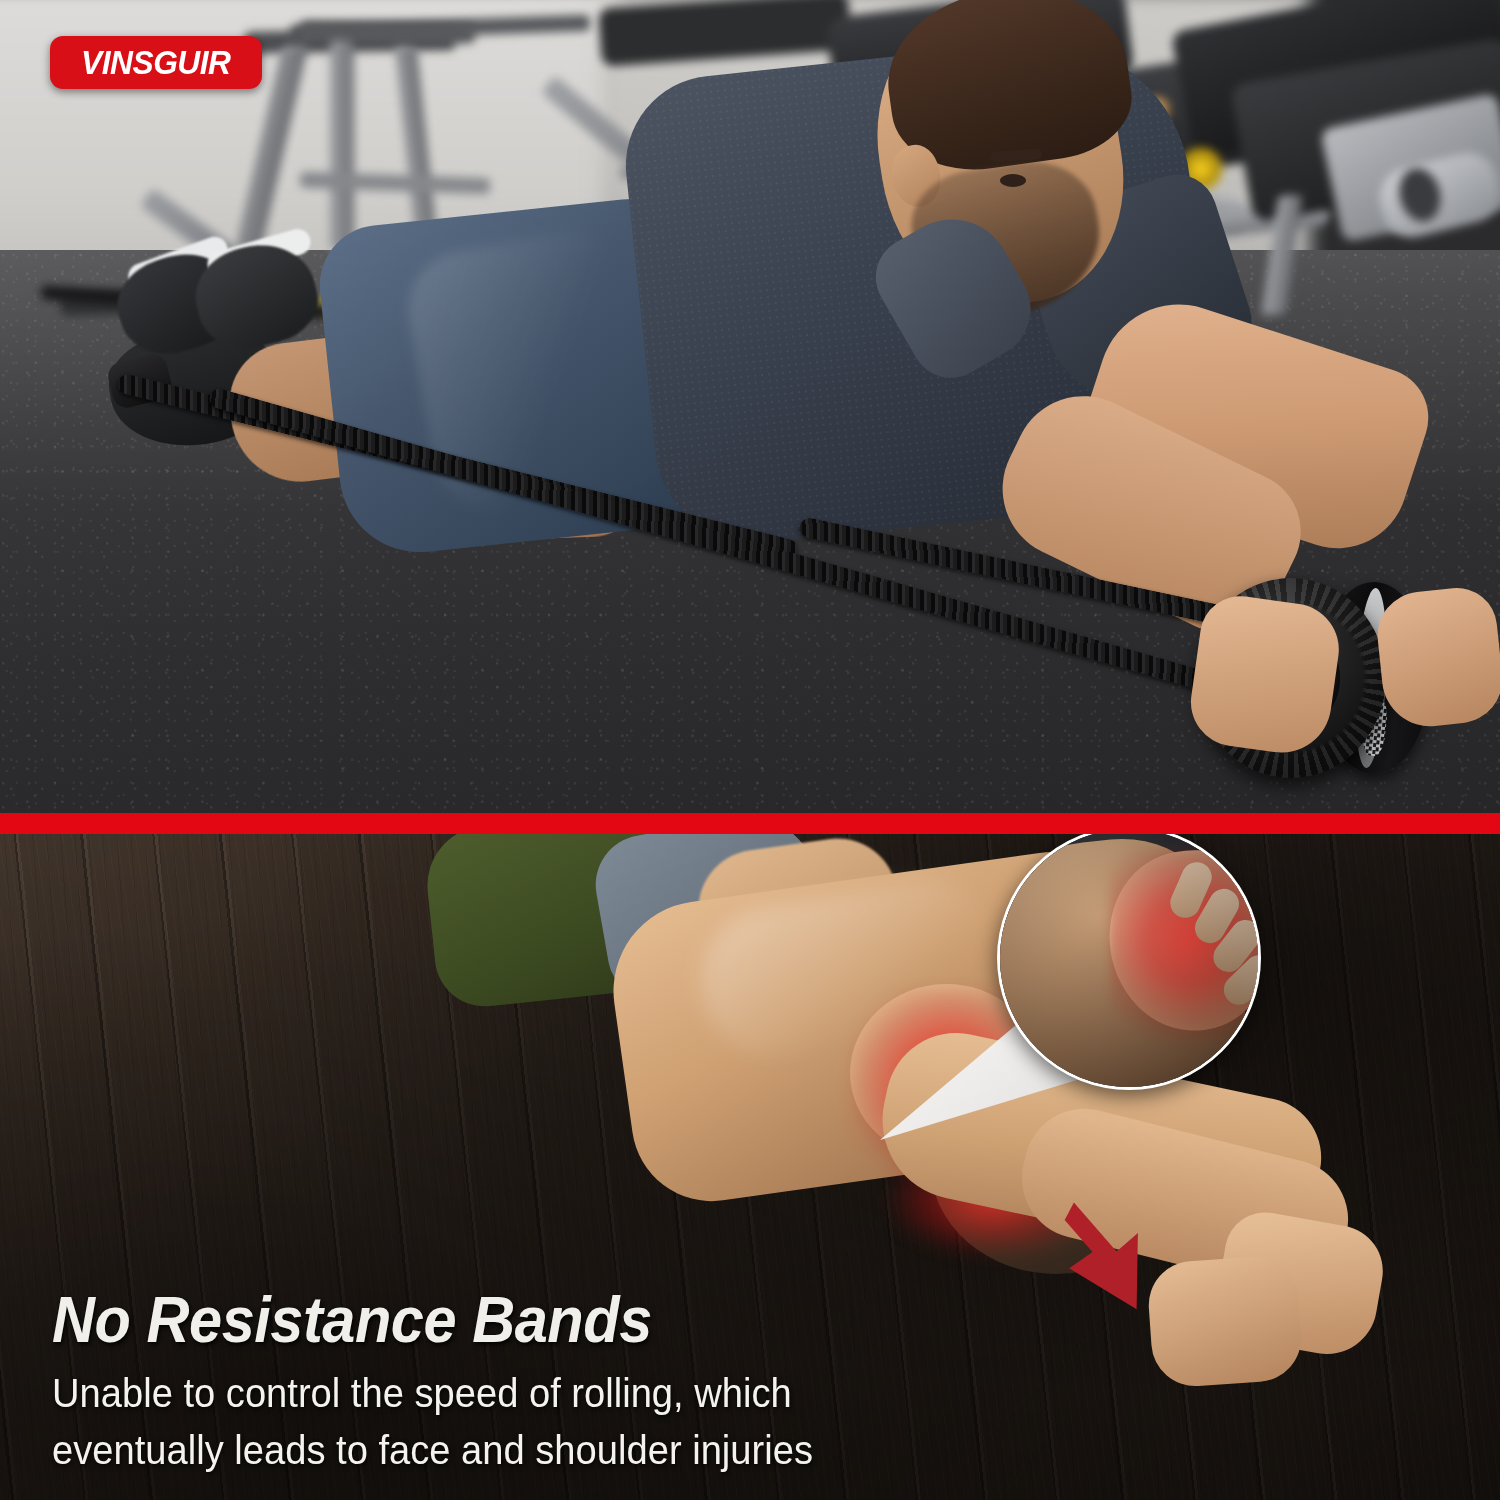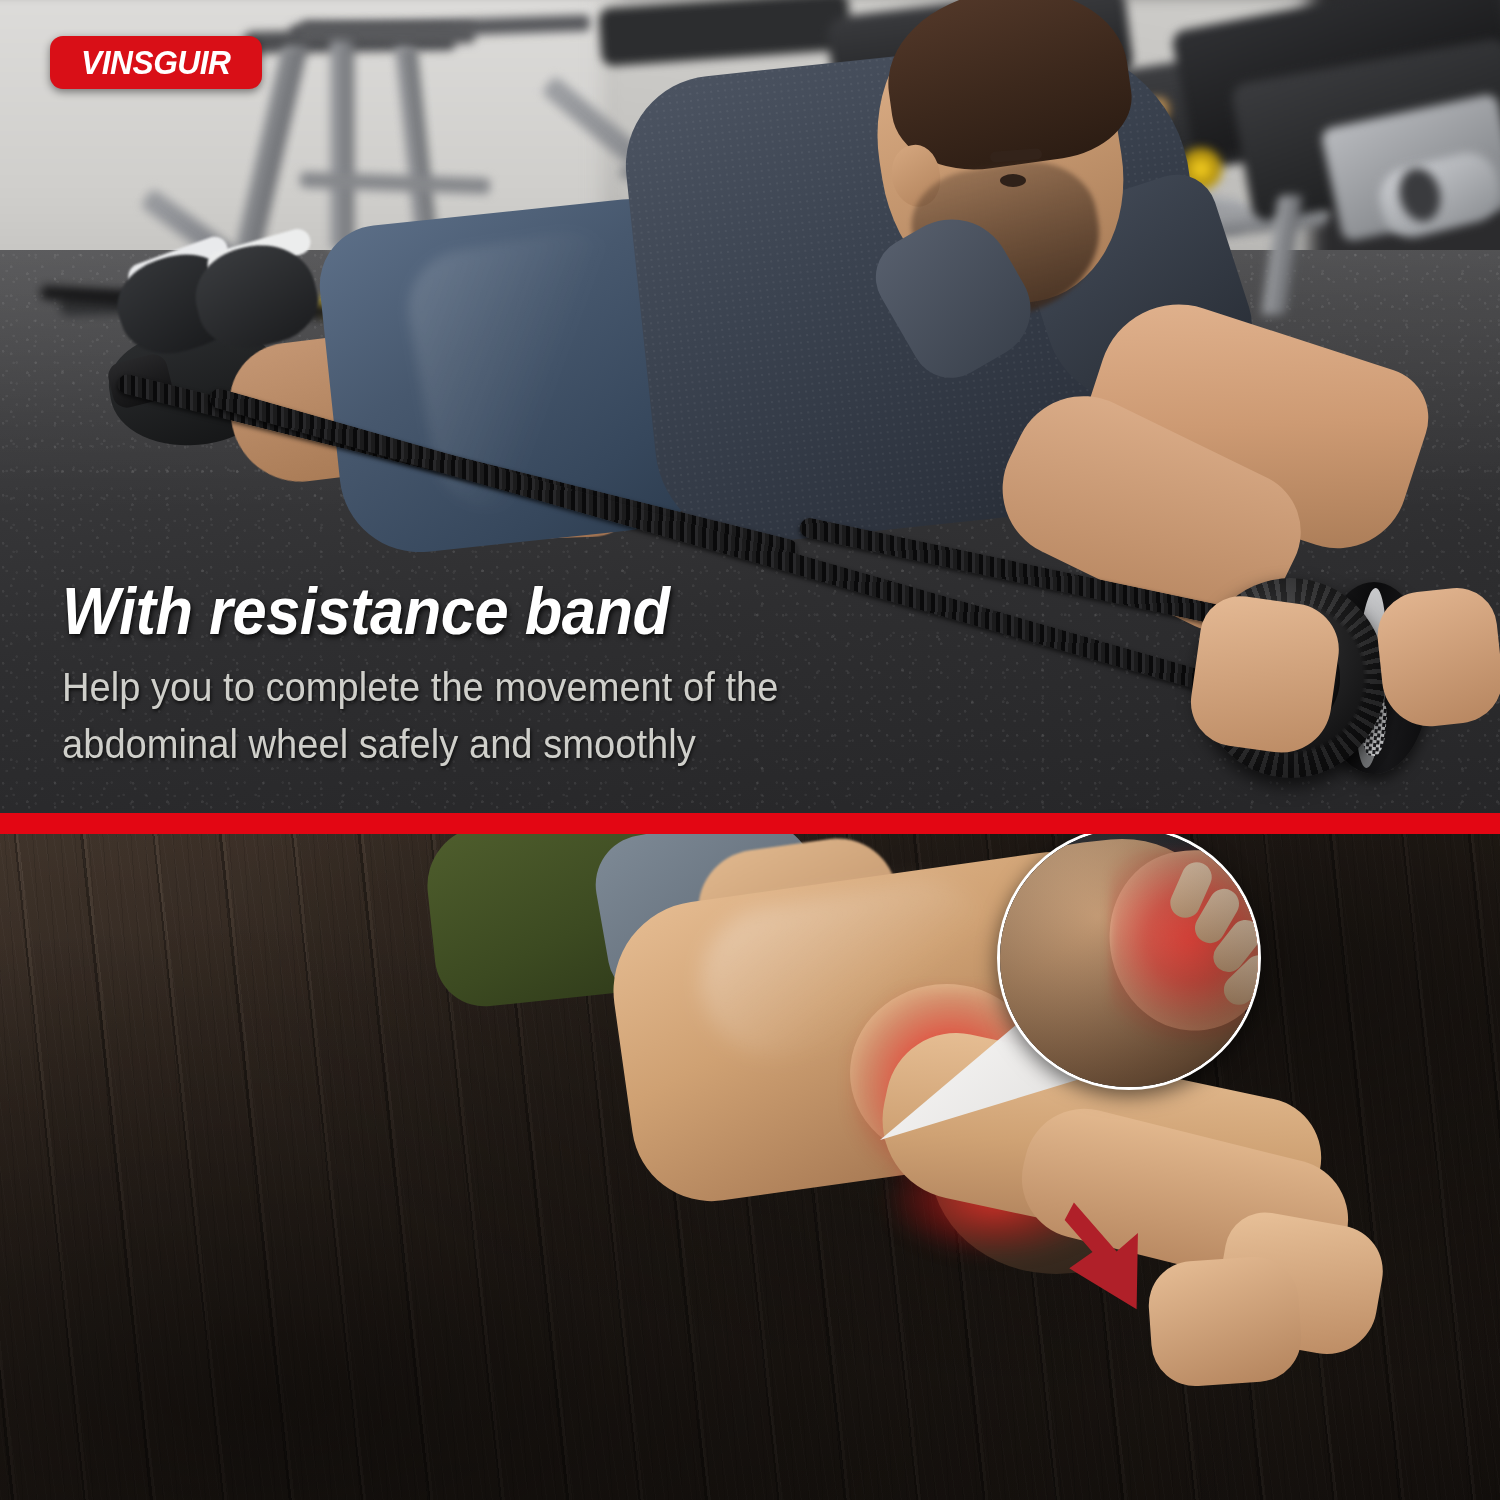--- a/index.html
+++ b/index.html
@@ -447,27 +447,20 @@
       <div class="wheel-brand">VINSGUIR</div>
       <div class="wheel-tire"></div>
       <div class="wheel-tread"></div>
       <div class="wheel-hub"></div>
       <div class="wheel-star"></div>
     </div>
 
     <div class="t-fist"></div>
     <div class="t-fist2"></div>
 
-    <div class="txt-top">
-      <div class="head-top">With resistance band</div>
-      <div class="sub-top">
-        <div>Help you to complete the movement of the</div>
-        <div>abdominal wheel safely and smoothly</div>
-      </div>
-    </div>
   </div>
 
   <div class="divider" style="background:#e30613;"></div>
 
   <div class="panel-bot">
     <div class="wood"></div>
     <div class="wood-grain"></div>
     <div class="wood-dark"></div>
 
     <div class="b-shorts"></div>
@@ -498,18 +491,25 @@
     <div class="inset-fing" style="left:202px; top:58px;  transform:rotate(30deg);"></div>
     <div class="inset-fing" style="left:222px; top:88px;  transform:rotate(38deg);"></div>
     <div class="inset-fing" style="left:234px; top:122px; transform:rotate(46deg);"></div>
     <div class="inset-shadow"></div>
   </div>
 
   <svg class="arrow" viewBox="0 0 120 120">
     <polygon points="8,6 54,52 74,32 78,108 8,72 30,54 0,24" fill="#b02029" transform="rotate(4 60 60)"></polygon>
   </svg>
 
+  <div class="txt-bot">
+    <div class="head-bot">No Resistance Bands</div>
+    <div class="sub-bot">
+      <div>Unable to control the speed of rolling, which</div>
+      <div>eventually leads to face and shoulder injuries</div>
+    </div>
+  </div>
 
   <div class="logo" style="background:#d90f17;">
     <span class="logo-text">VINSGUIR</span>
   </div>
 
 </div>
 
 </body></html>

